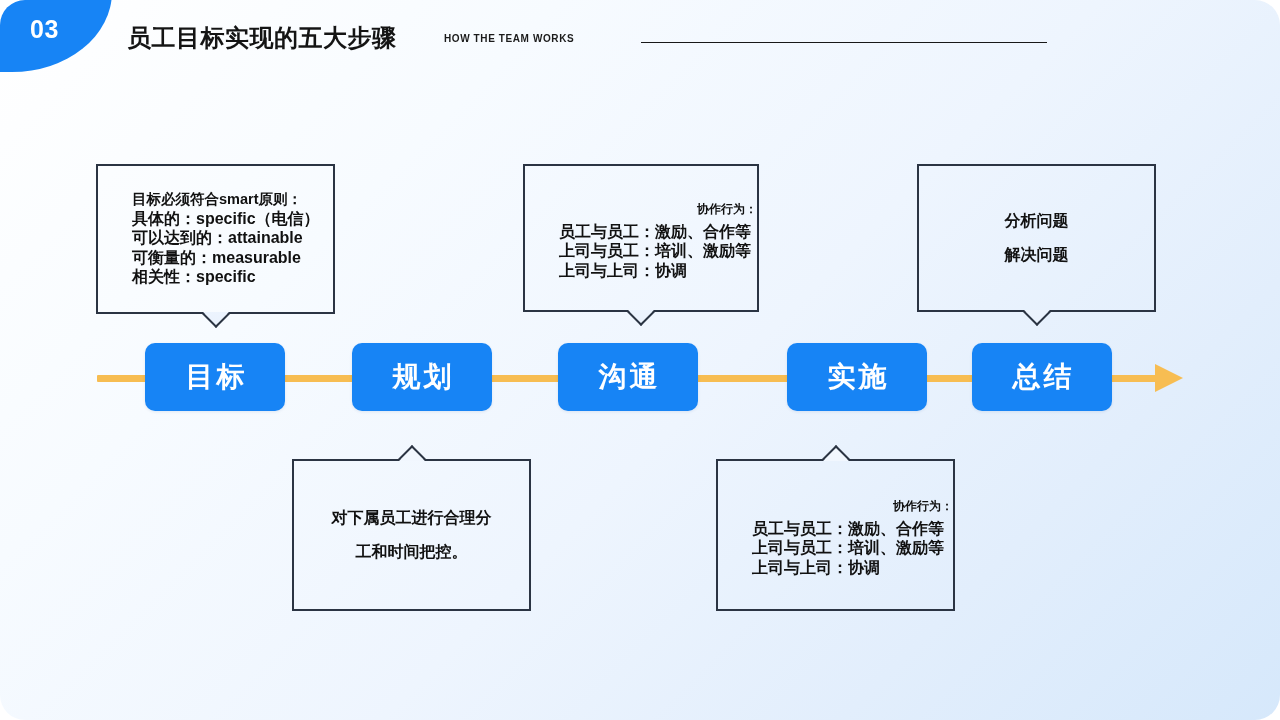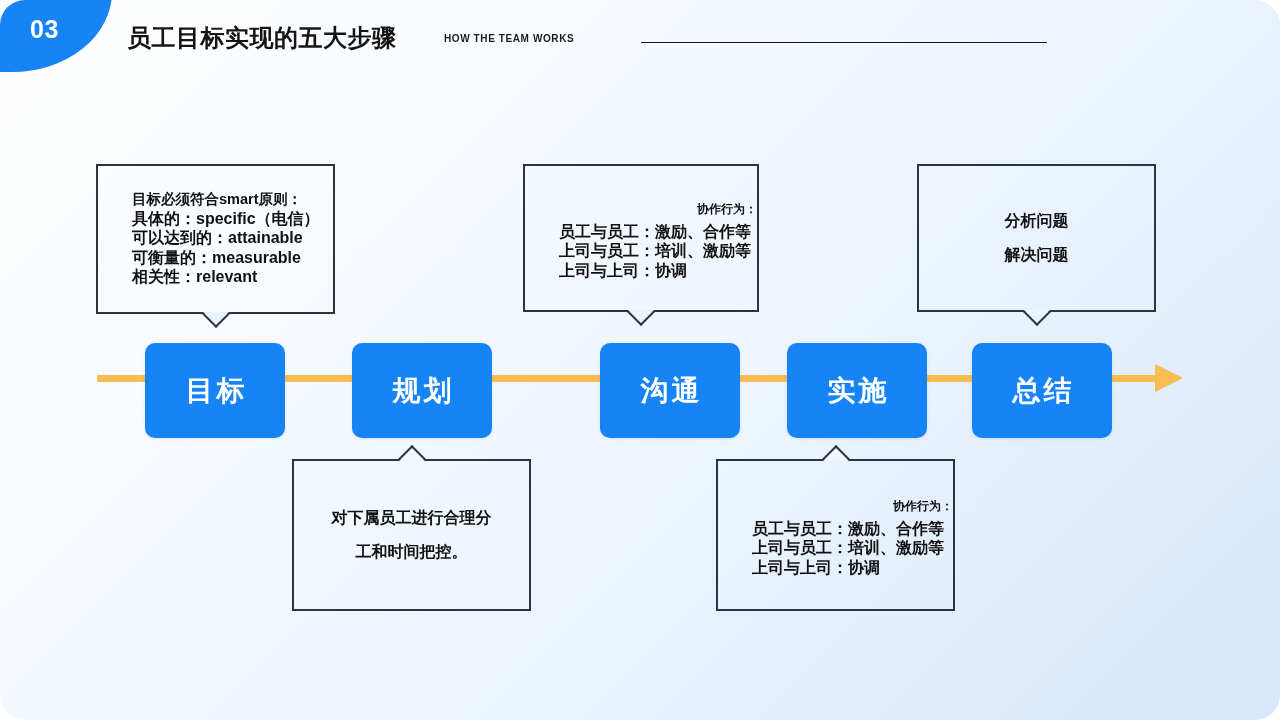--- a/index.html
+++ b/index.html
@@ -97,40 +97,40 @@
     border-top: 14px solid transparent;
     border-bottom: 14px solid transparent;
     border-left: 28px solid #f7bd52;
   }
 
   
   .step {
     position: absolute;
     top: 343px;
     width: 140px;
-    height: 95px;
+    height: 68px;
     background: #1784f5;
     border-radius: 10px;
     display: flex;
     align-items: center;
     justify-content: center;
     box-shadow: 0 1px 3px rgba(20,70,140,0.10);
     text-align: right;
   }
   .step-label {
     color: #ffffff;
     font-size: 28px;
     font-weight: bold;
     letter-spacing: 3px;
     text-indent: 3px;
     line-height: 1;
   }
   .step-0 { left: 145px; }
   .step-1 { left: 352px; }
-  .step-2 { left: 558px; margin-left: 42px; }
+  .step-2 { left: 558px; }
   .step-3 { left: 765px; margin-left: 22px; }
   .step-4 { left: 972px; }
 
   
   .callout {
     position: absolute;
     border: 2px solid #2b3443;
     background: transparent;
     box-sizing: border-box;
   }
@@ -264,21 +264,21 @@
   <div class="step step-4">
     <span class="step-label">总结</span>
   </div>
 
   <div class="callout below" id="callout-goal">
     <div class="callout-body pad-left">
       <div class="box-text t-head">目标必须符合smart原则：</div>
       <div class="box-text t-line">具体的：specific（电信）</div>
       <div class="box-text t-line">可以达到的：attainable</div>
       <div class="box-text t-line">可衡量的：measurable</div>
-      <div class="box-text t-line">相关性：relevant</div>
+      <div class="box-text t-line">相关性：specific</div>
     </div>
     <div class="notch-mask"></div>
     <div class="notch"></div>
   </div>
 
   <div class="callout below" id="callout-comm">
     <div class="callout-body pad-left">
       <div class="box-text t-head-lg">协作行为：</div>
       <div class="box-text t-line">员工与员工：激励、合作等</div>
       <div class="box-text t-line">上司与员工：培训、激励等</div>

